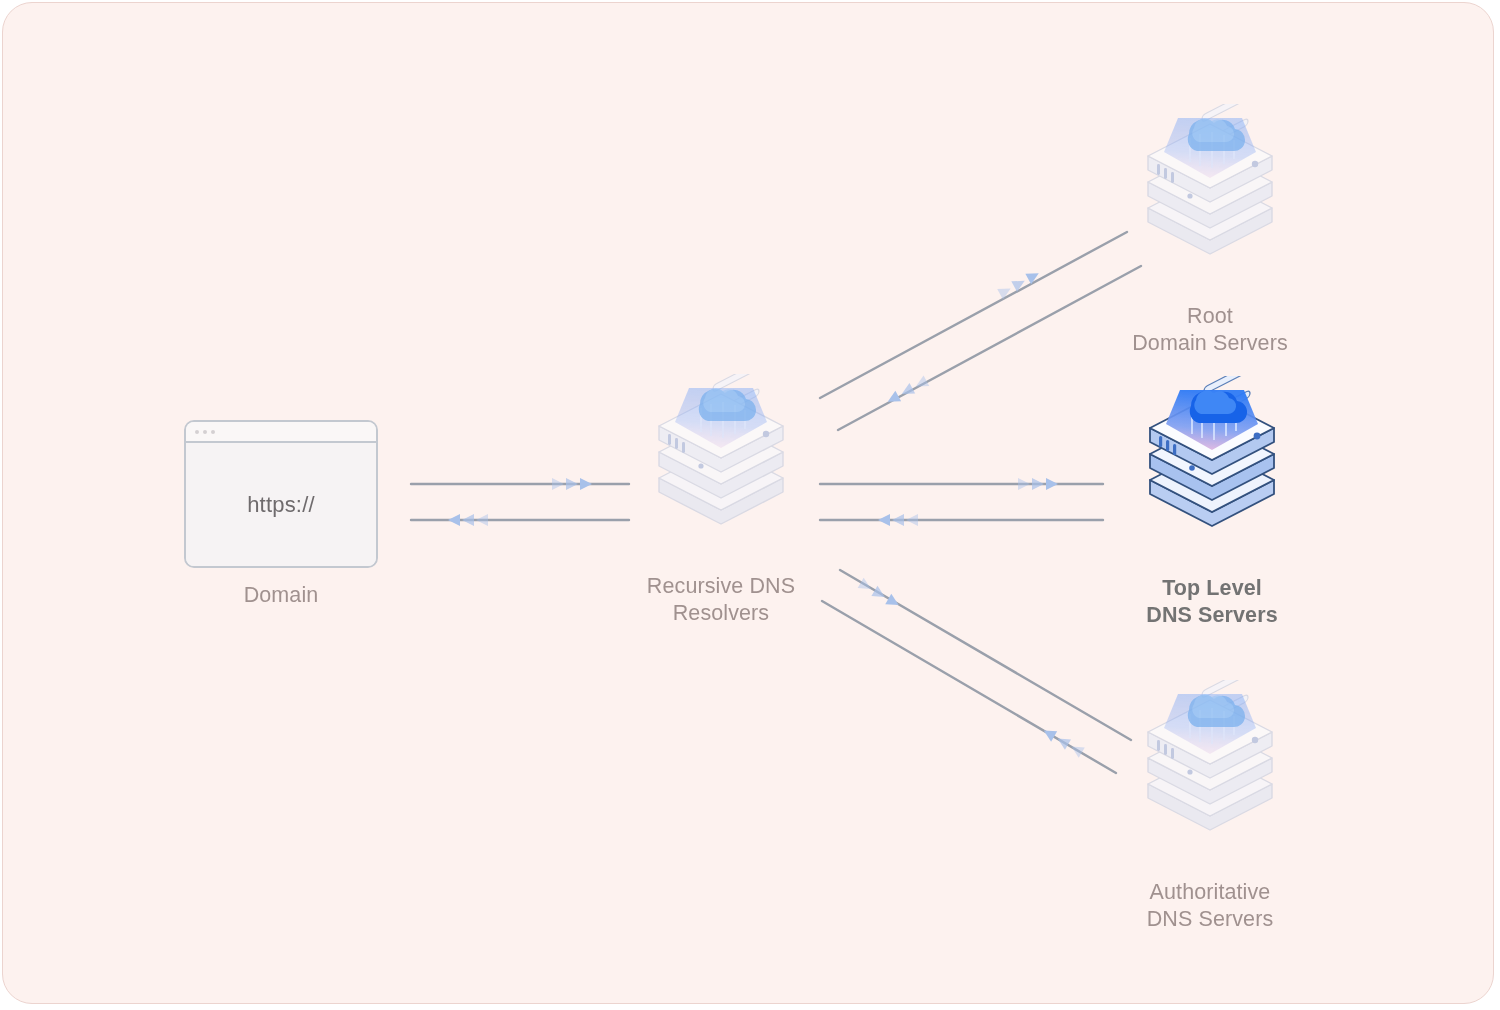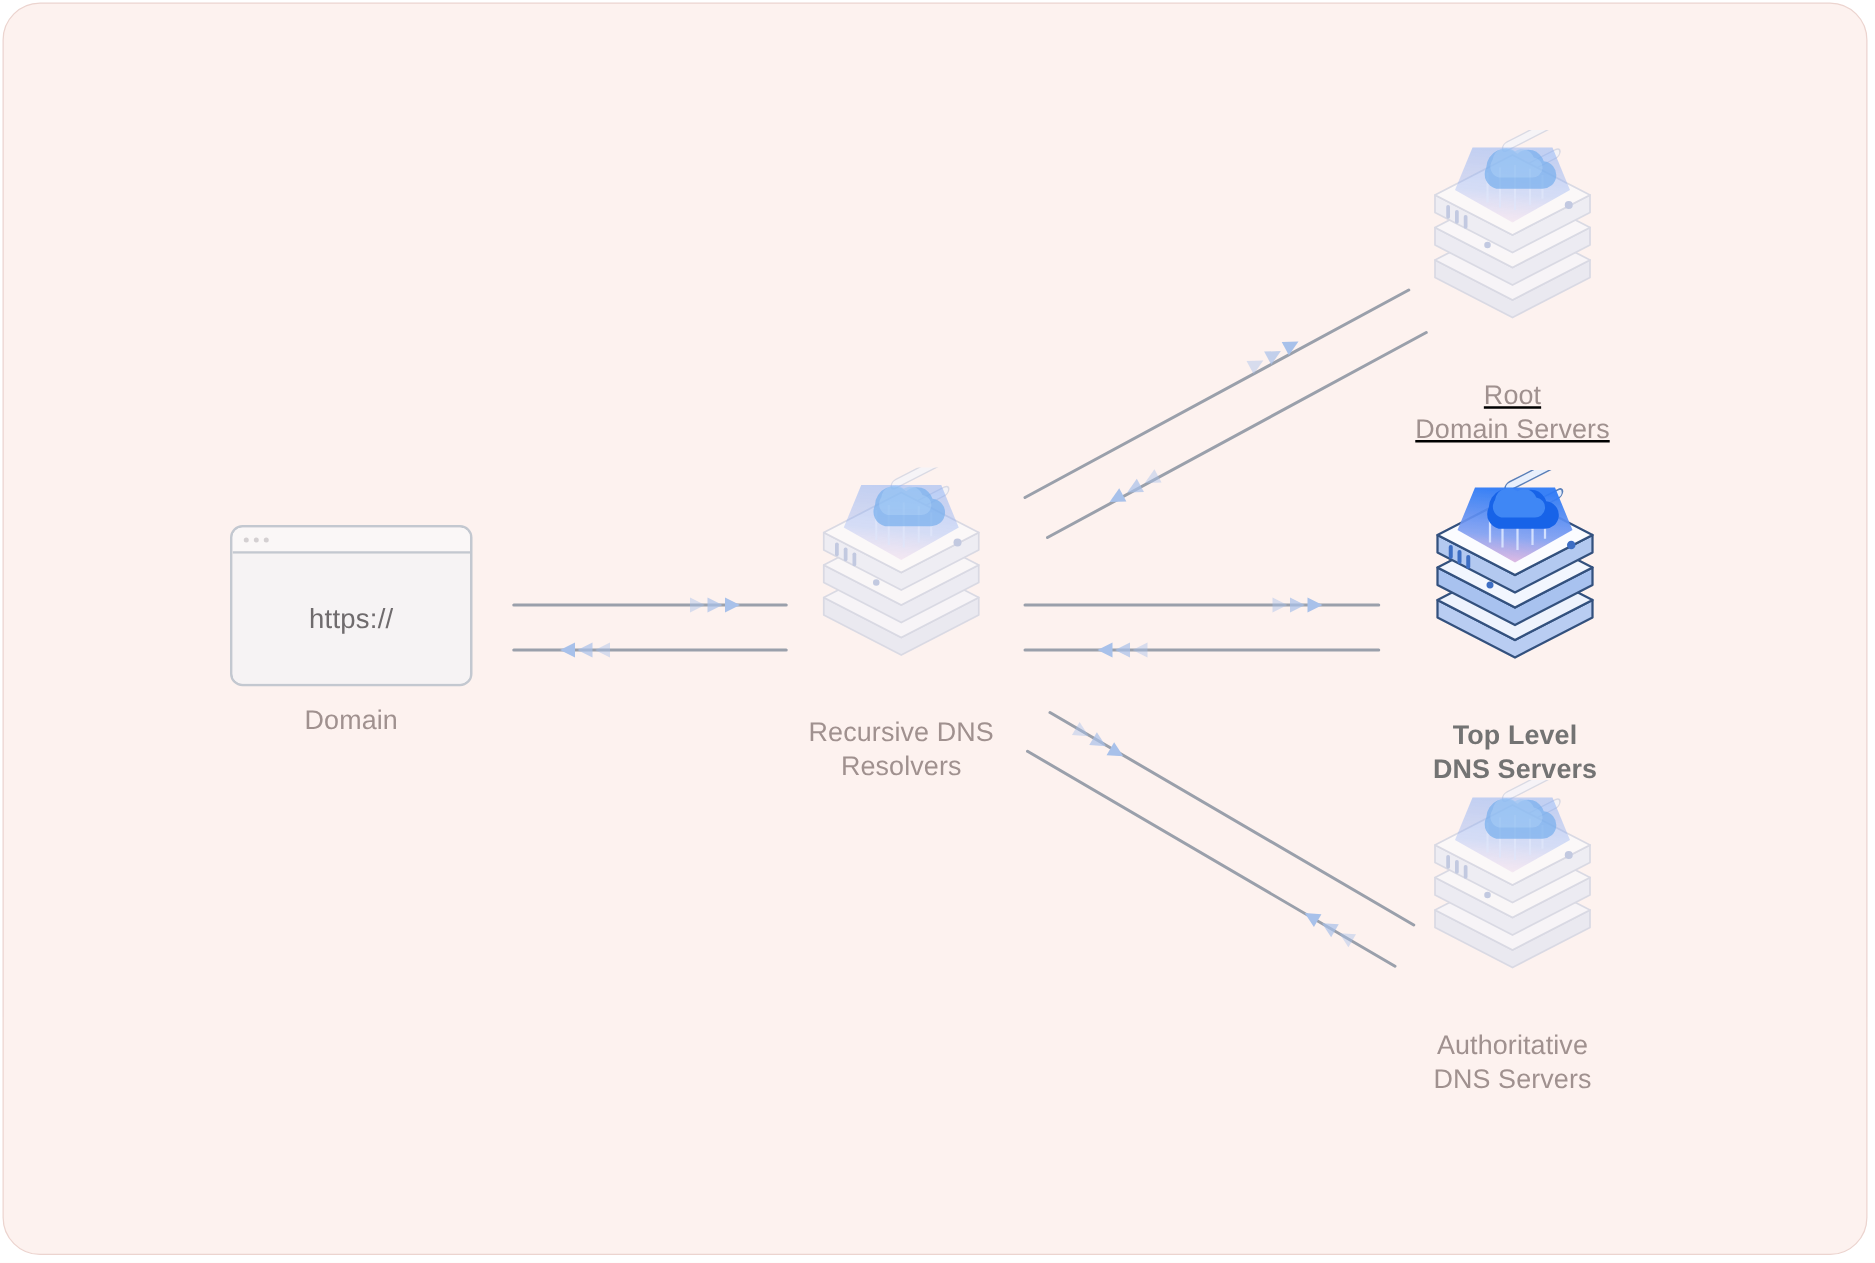--- a/index.html
+++ b/index.html
@@ -50,21 +50,21 @@
   }
   .node.is-active .node-label {
     color: #737373;
     font-weight: bold;
   }
 
   
   #client { left: 184px; top: 420px; }
   .browser {
     width: 194px;
-    height: 129px;
+    height: 148px;
     border: 2px solid #c3c8d0;
     border-radius: 10px;
     background: #f6f3f4;
     box-sizing: border-box;
     display: flex;
     flex-direction: column;
     overflow: hidden;
   }
   .browser-bar {
     height: 19px;
@@ -96,23 +96,23 @@
 
   
   .server {
     position: relative;
     width: 160px;
     height: 185px;
   }
   .server svg { display: block; width: 160px; height: 185px; }
 
   #resolver  { left: 641px; top: 374px; }
-  #root      { left: 1130px; top: 104px; text-decoration: underline; }
+  #root      { left: 1130px; top: 104px; }
   #tld       { left: 1132px; top: 376px; }
-  #auth      { left: 1130px; top: 624px; }
+  #auth      { left: 1130px; top: 680px; }
 </style>
 </head>
 <body>
 
 <div id="stage">
   <div id="canvas"></div>
 
   <svg id="edges" viewBox="0 0 1500 1010">
     <defs>
 

